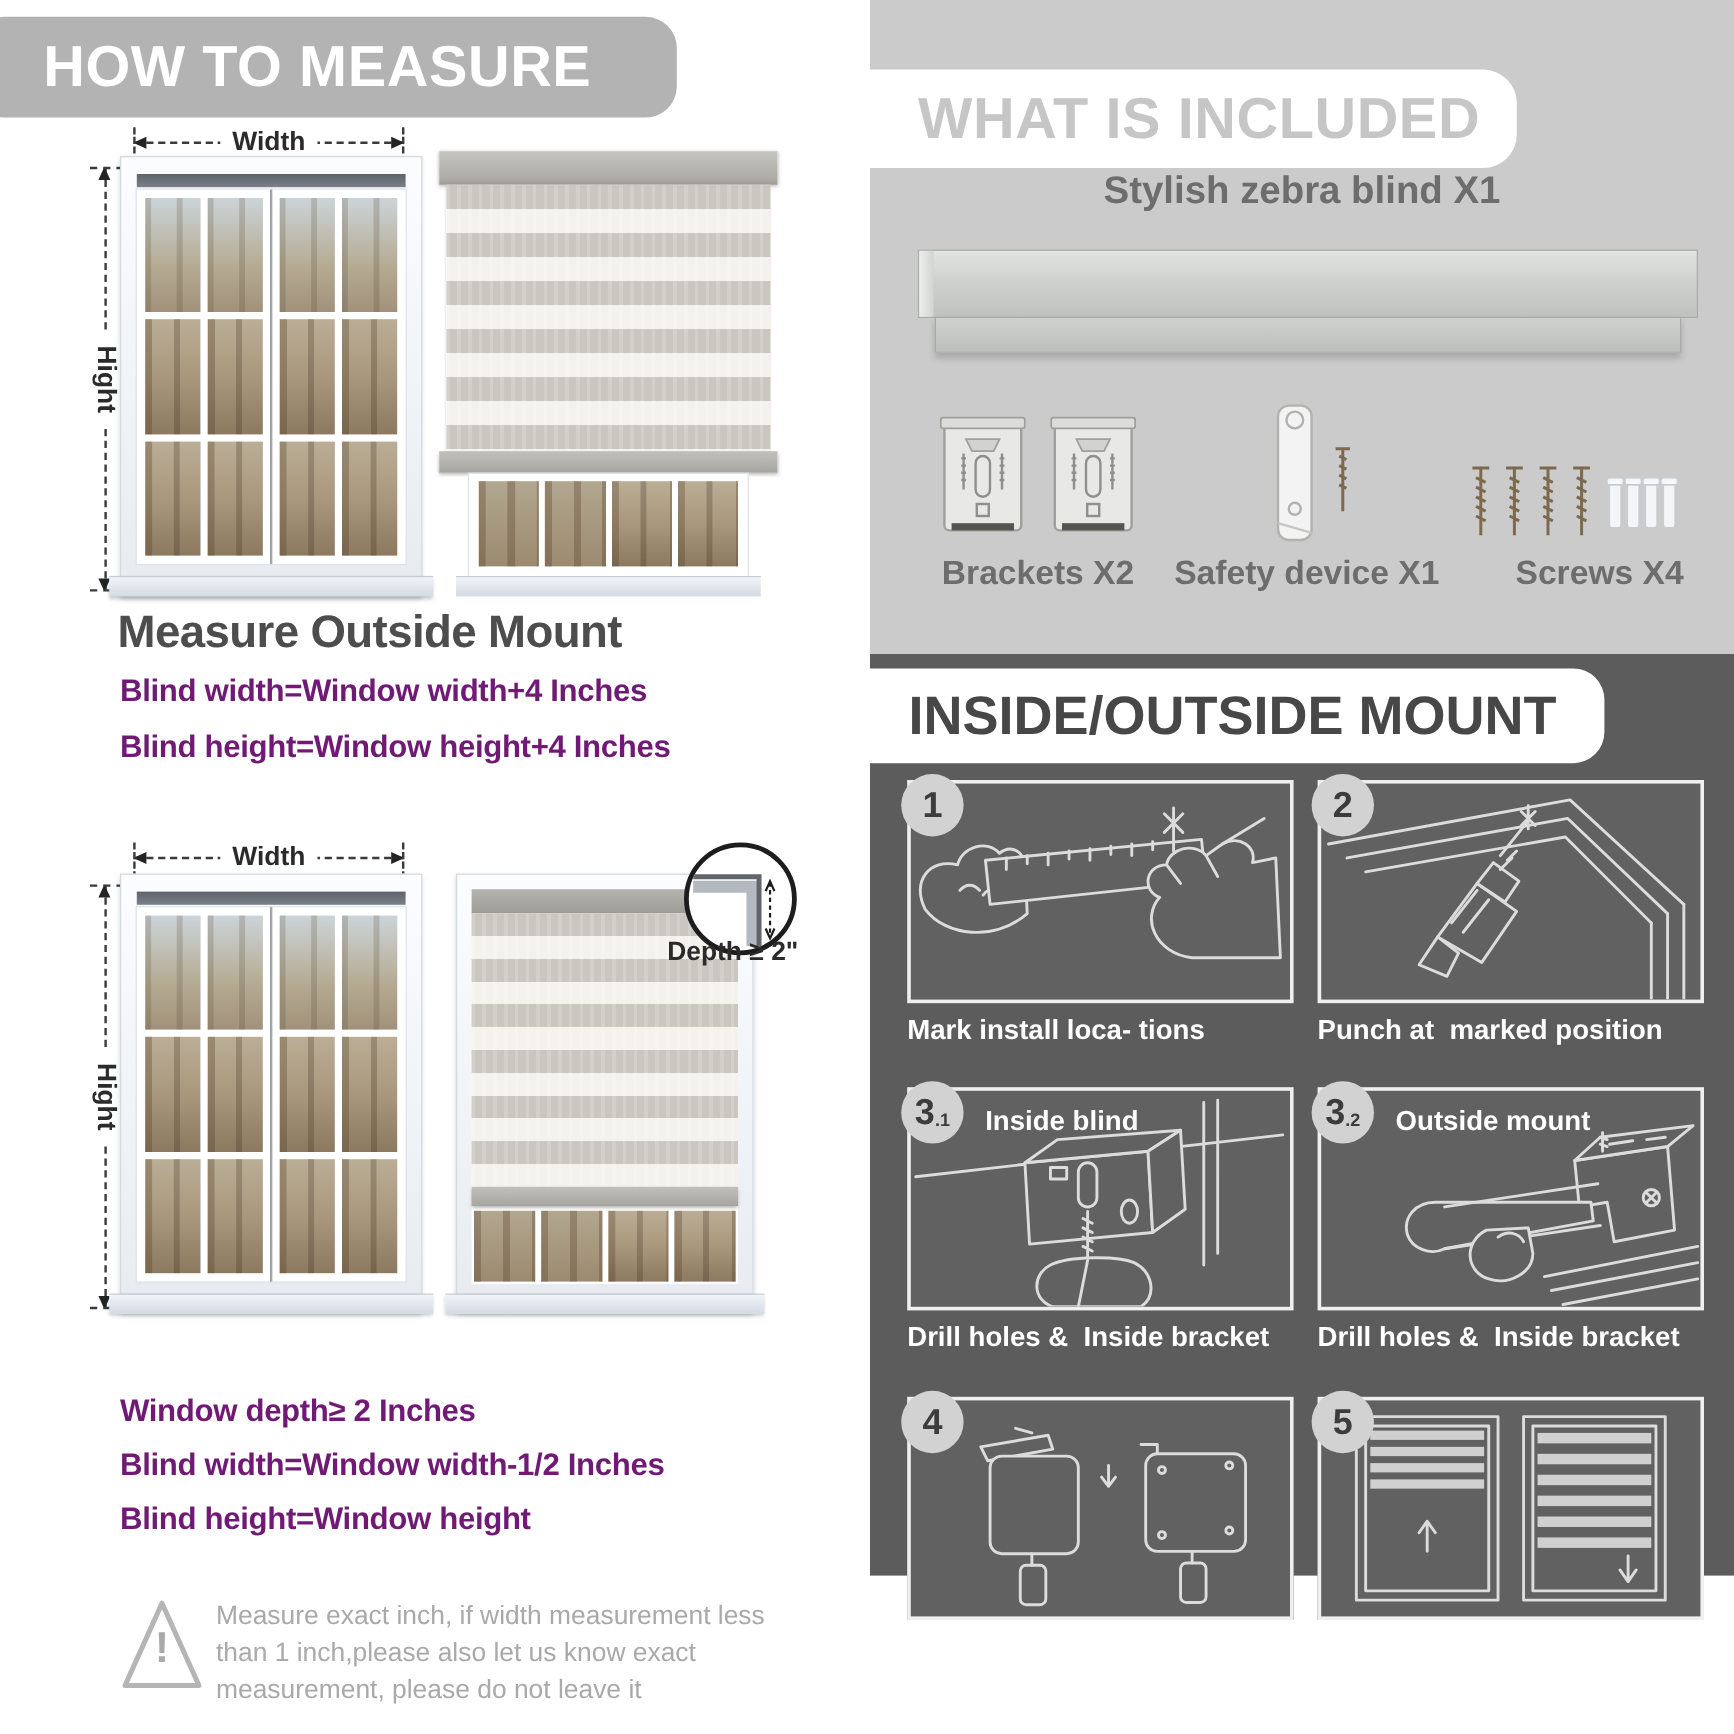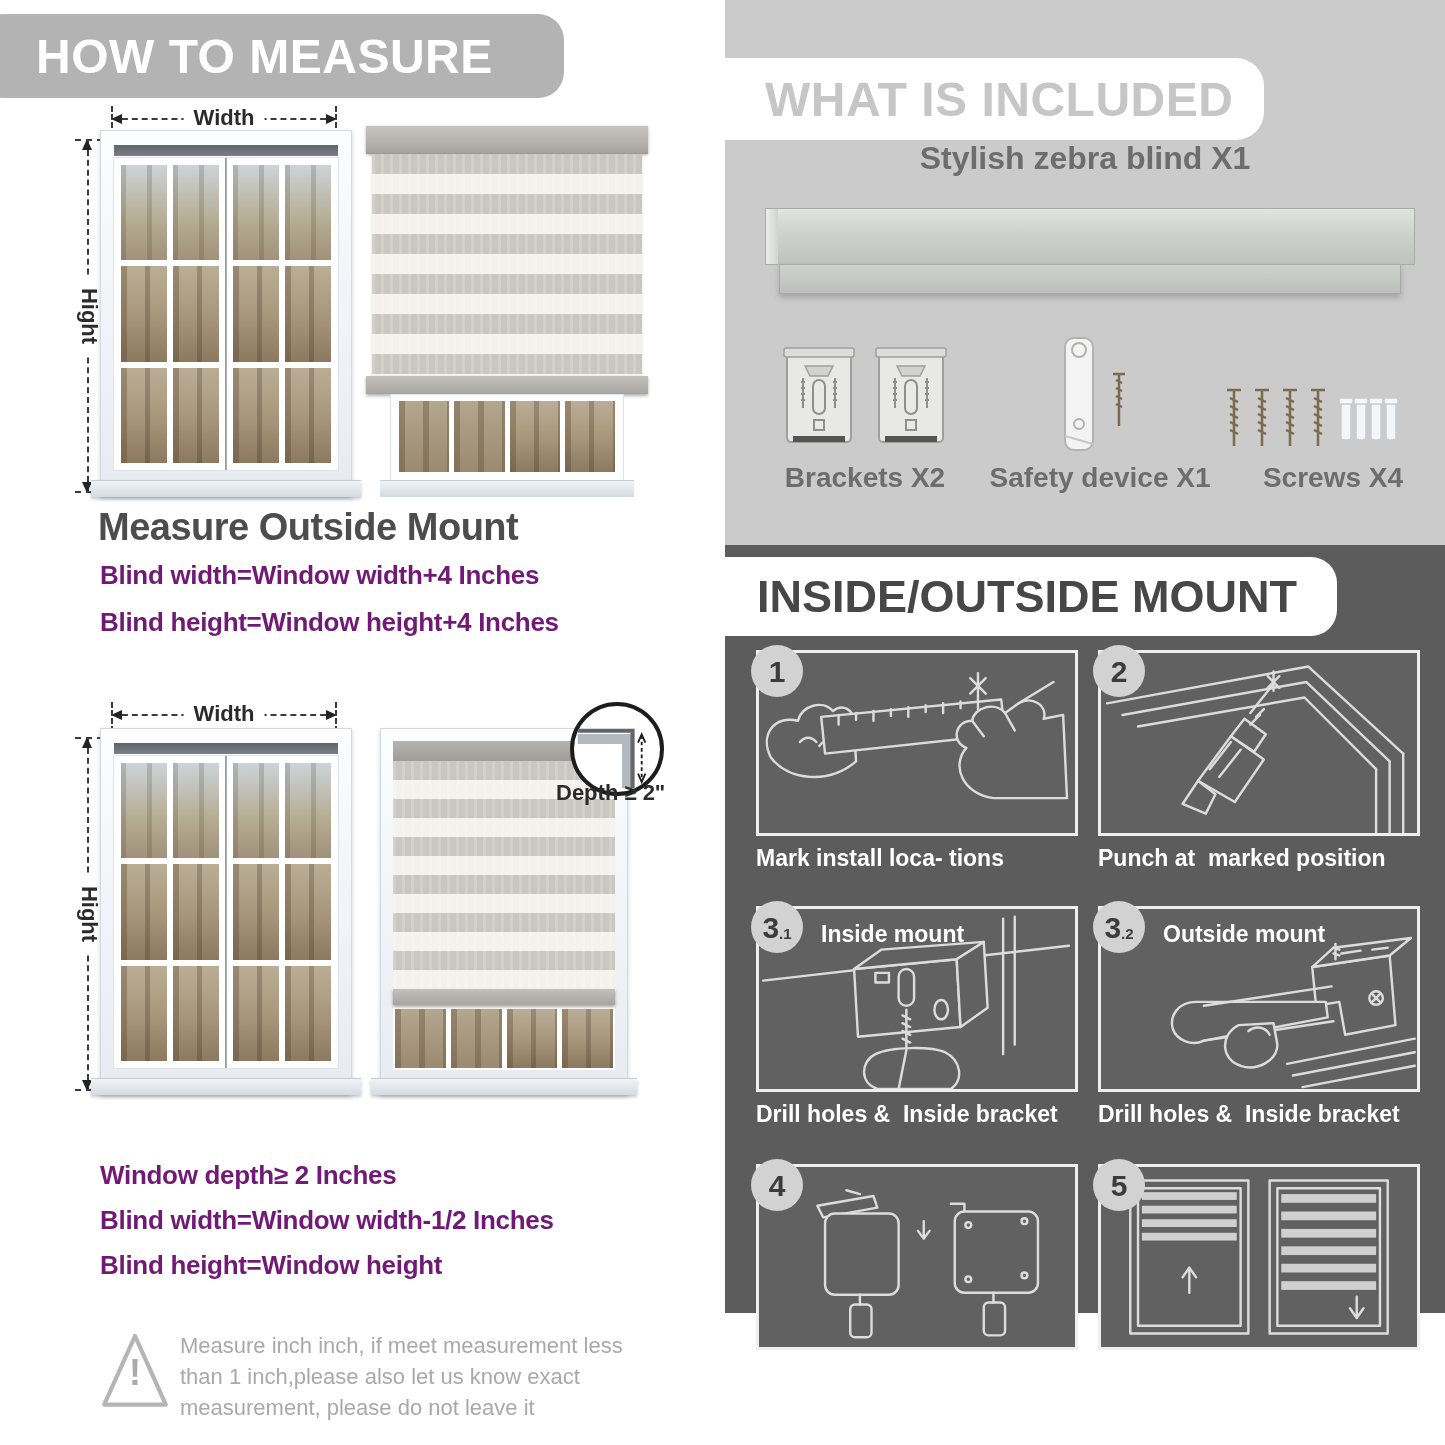--- a/index.html
+++ b/index.html
@@ -268,21 +268,21 @@
 
   <div class="sub-line" style="left:100px;top:1160px;">Window depth≥ 2 Inches</div>
   <div class="sub-line" style="left:100px;top:1205px;">Blind width=Window width-1/2 Inches</div>
   <div class="sub-line" style="left:100px;top:1250px;">Blind height=Window height</div>
 
   <svg class="warn-tri" viewBox="0 0 100 120">
     <path d="M50 10 L94 108 L6 108 Z" fill="none" stroke="#b5b5b5" stroke-width="6" stroke-linejoin="round"></path>
   </svg>
   <div class="warn-excl">!</div>
   <div class="warn-text">
-    <div>Measure inch inch, if meet measurement less</div>
+    <div>Measure exact inch, if width measurement less</div>
     <div>than 1 inch,please also let us know exact</div>
     <div>measurement, please do not leave it</div>
   </div>
 
   <div class="included-sec">
     <div class="product-title">Stylish zebra blind X1</div>
 
     <div class="headrail"></div>
     <div class="headrail-step"></div>
 
@@ -314,21 +314,21 @@
 
     <div class="hw-item" style="left:330px;top:336px;width:90px;height:122px;">
       <svg viewBox="0 0 90 122" width="90" height="122">
         <rect x="10" y="2" width="28" height="112" rx="9" fill="rgba(252,252,252,.8)" stroke="#b2b2b0" stroke-width="2"></rect>
         <circle cx="24" cy="14" r="7" fill="none" stroke="#b2b2b0" stroke-width="2"></circle>
         <circle cx="24" cy="88" r="5" fill="none" stroke="#b2b2b0" stroke-width="2"></circle>
         <path d="M10 100 L38 108" stroke="#c6c6c4" stroke-width="2" fill="none"></path>
         <path d="M58 38 h12 M64 38 v46 M61 44 l6 3 M61 52 l6 3 M61 60 l6 3 M61 68 l6 3 M64 84 l0 6" stroke="#7d6a4e" stroke-width="2.5" fill="none"></path>
       </svg>
     </div>
-    <div class="hw-label" style="left:255px;width:240px;text-align:center;">Safety device X1</div>
+    <div class="hw-label" style="left:244px;width:240px;text-align:center;">Safety device X1</div>
 
     <div class="hw-item" style="left:498px;top:386px;width:175px;height:66px;">
       <svg viewBox="0 0 175 66" width="175" height="66">
         <g stroke="#7d6a4e" stroke-width="2.5" fill="none">
           <path d="M4 4 h14 M11 4 v50 M7 12 l8 4 M7 20 l8 4 M7 28 l8 4 M7 36 l8 4 M7 44 l8 4 M11 54 l0 6"></path>
           <path d="M32 4 h14 M39 4 v50 M35 12 l8 4 M35 20 l8 4 M35 28 l8 4 M35 36 l8 4 M35 44 l8 4 M39 54 l0 6"></path>
           <path d="M60 4 h14 M67 4 v50 M63 12 l8 4 M63 20 l8 4 M63 28 l8 4 M63 36 l8 4 M63 44 l8 4 M67 54 l0 6"></path>
           <path d="M88 4 h14 M95 4 v50 M91 12 l8 4 M91 20 l8 4 M91 28 l8 4 M91 36 l8 4 M91 44 l8 4 M95 54 l0 6"></path>
         </g>
         <g fill="rgba(248,250,251,.9)" stroke="#c9ccce" stroke-width="1.5">
@@ -400,21 +400,21 @@
           <path class="fillart" d="M96 62 L202 52 L206 122 L100 132 Z"></path>
           <path class="fillart" d="M96 62 L124 42 L230 34 L202 52 Z"></path>
           <path class="fillart" d="M230 34 L234 102 L206 122 L202 52 Z"></path>
           <path class="lineart" d="M118 66 h14 v10 h-14 Z"></path>
           <rect x="142" y="62" width="16" height="38" rx="8" class="lineart"></rect>
           <ellipse cx="186" cy="104" rx="7" ry="10" class="lineart"></ellipse>
           <path class="lineart" d="M150 104 v42 M146 110 l8 4 M146 118 l8 4 M146 126 l8 4 M146 134 l8 4"></path>
           <path class="fillart" d="M118 150 C102 158 102 180 120 186 L196 186 C210 176 206 156 190 148 C176 142 134 142 118 150 Z"></path>
           <path class="lineart" d="M150 146 L142 186"></path>
         </svg>
-        <span class="plabel">Inside mount</span>
+        <span class="plabel">Inside blind</span>
       </div>
       <div class="caption">Drill holes &amp;  Inside bracket</div>
       <div class="badge" style="position:absolute;top:-5px;left:-5px;">
         <span>3</span>
           <span class="badge-sub">.1</span>
       </div>
     </div>
 
     <div class="step" style="left:373px;top:361px;">
       <div class="panel">

